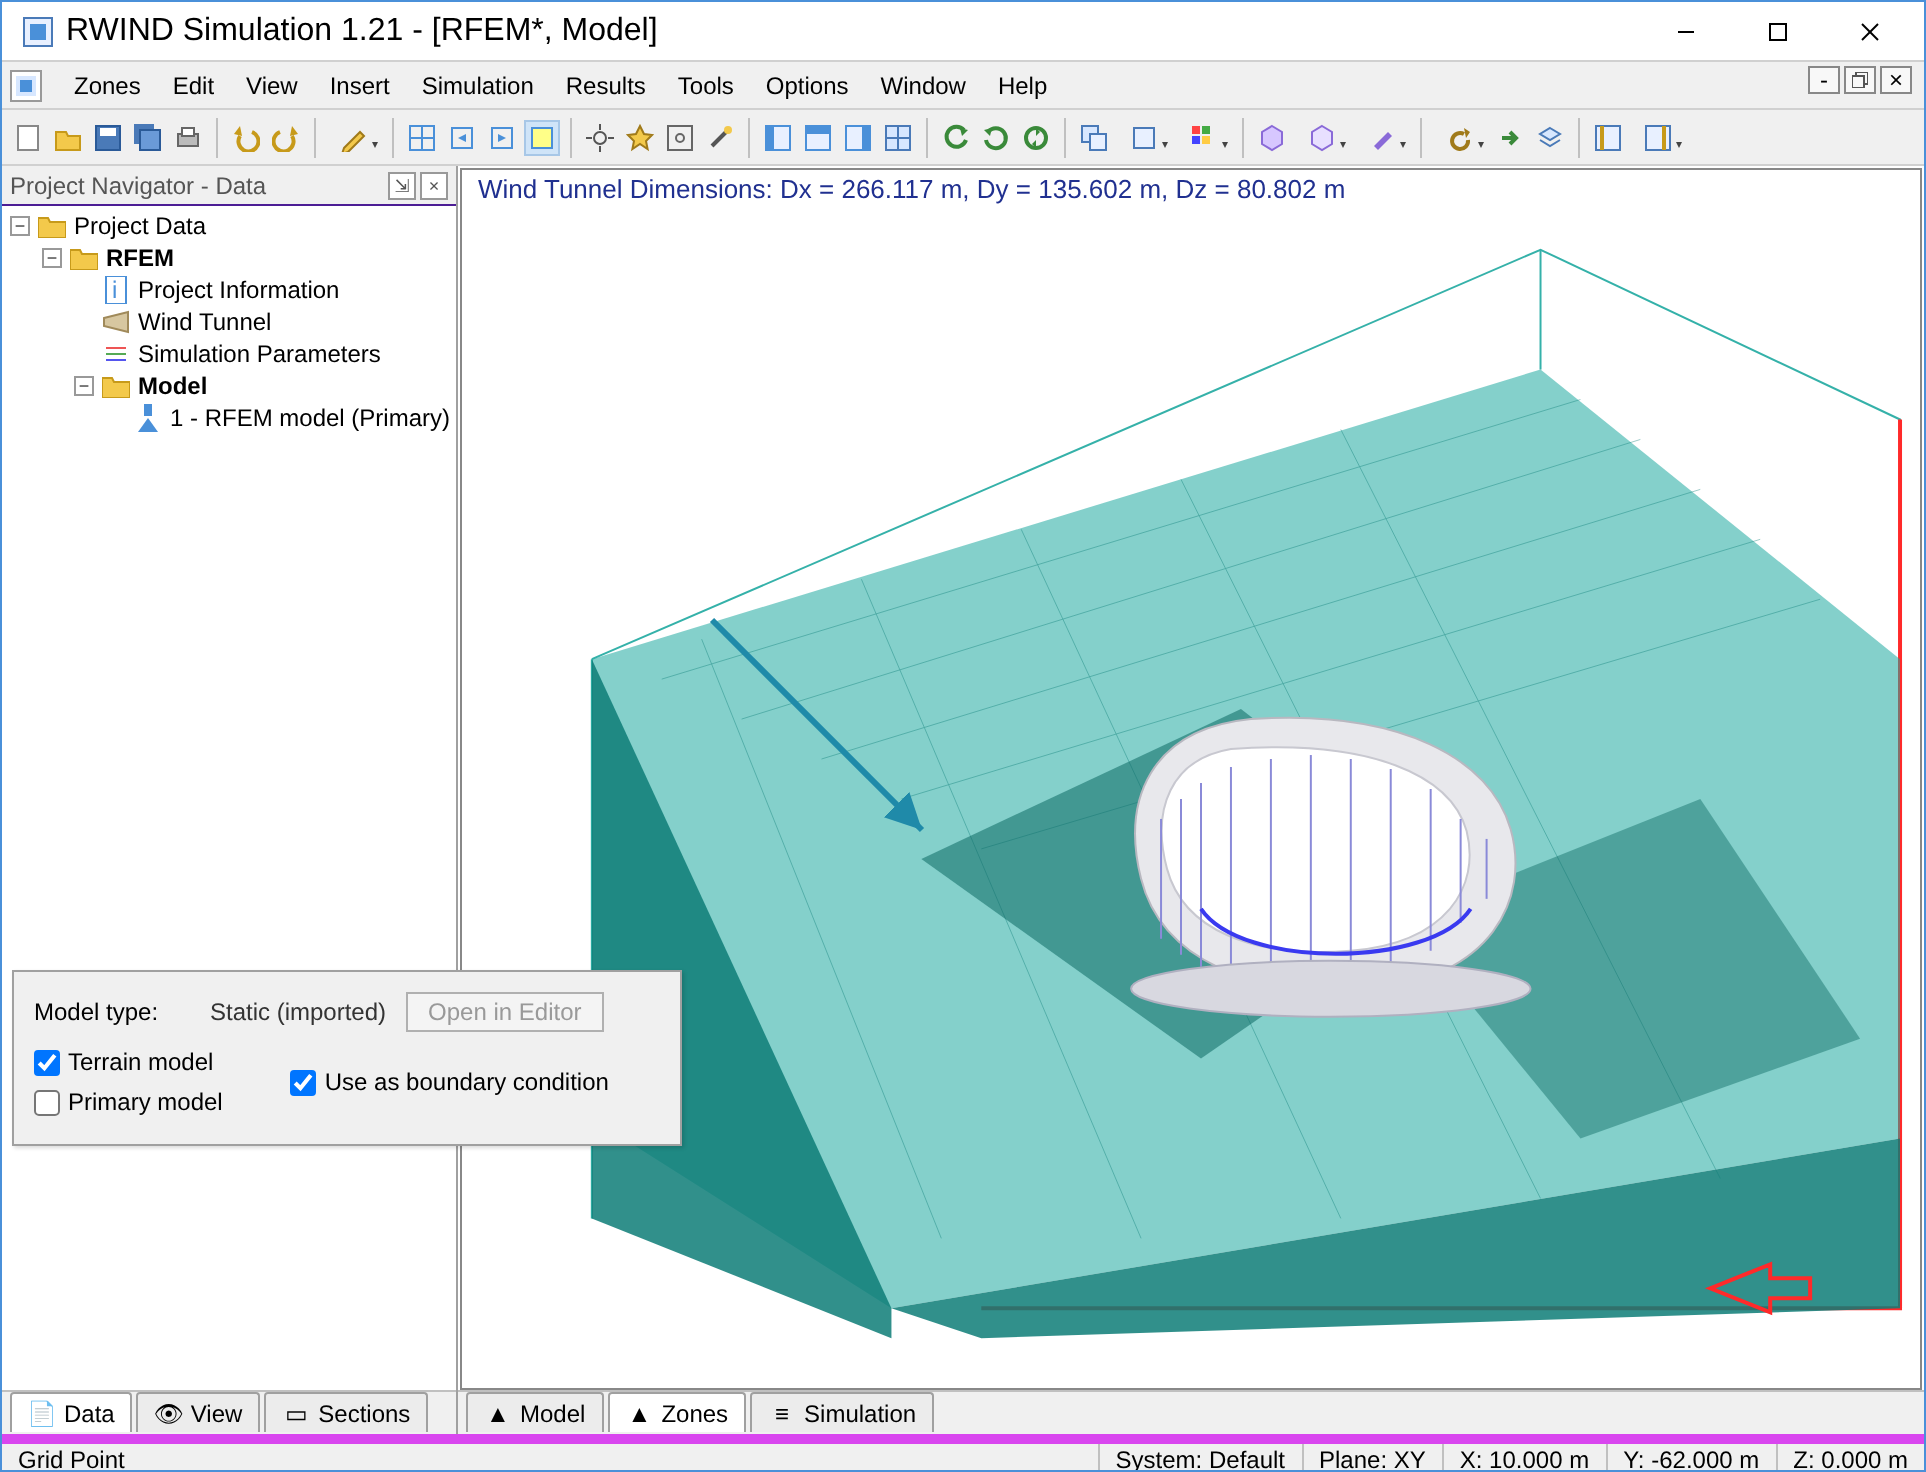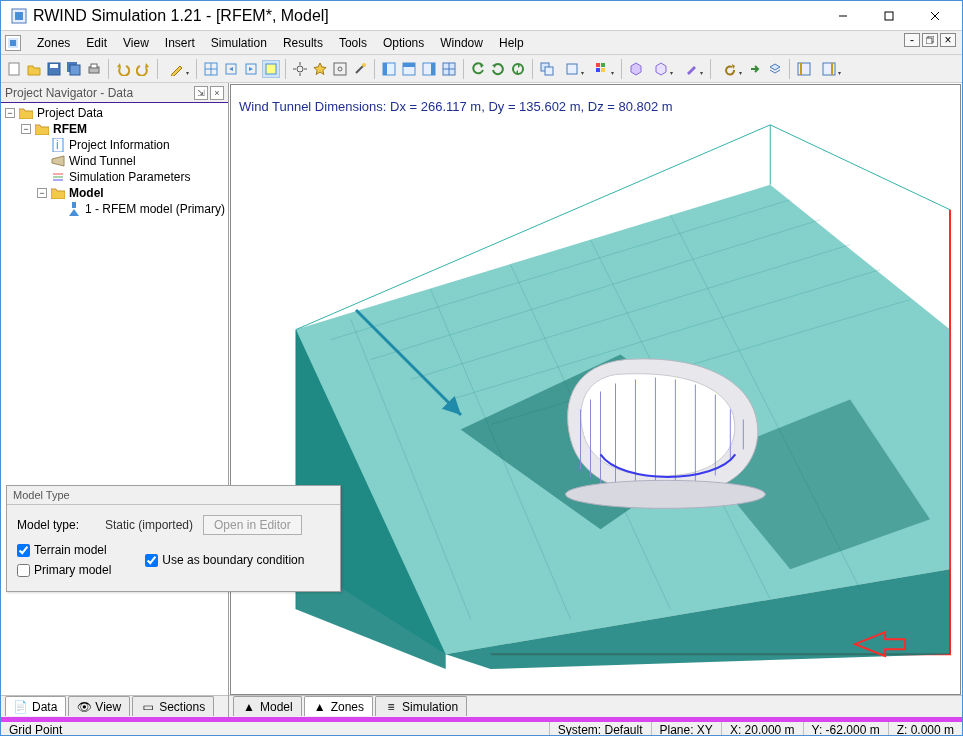--- a/index.html
+++ b/index.html
@@ -44,21 +44,21 @@
 .node-label { color: #000; }
 .node-label.bold { font-weight: bold; }
 .tree .ind0 { padding-left: 2px; }
 .tree .ind1 { padding-left: 18px; }
 .tree .ind2 { padding-left: 34px; }
 .tree .ind3 { padding-left: 50px; }
 
 
 .viewport { flex: 1; display:flex; flex-direction: column; background: #fff; }
 .view-area { flex: 1; position: relative; border: 1px solid #888; margin: 1px 1px 0 1px; background: #fff; overflow:hidden; }
-.overlay-text { position: absolute; top: 14px; left: 8px; color: #203090; font-size: 13px; }
+.overlay-text { position: absolute; top: 2px; left: 8px; color: #203090; font-size: 13px; }
 
 
 .model-type-panel { position: absolute; left: 5px; top: 484px; width: 335px; background: #f0f0f0; border: 1px solid #a0a0a0; box-shadow: 1px 1px 2px rgba(0,0,0,.15); }
 .model-type-panel .mt-title { padding: 3px 6px; border-bottom: 1px solid #c0c0c0; color:#555; font-size:11px; }
 .model-type-panel .mt-body { padding: 10px 10px 14px 10px; }
 .mt-row { display: flex; align-items: center; margin-bottom: 8px; gap: 10px; }
 .mt-row label { min-width: 78px; }
 .mt-static { color:#333; }
 .mt-btn { padding: 2px 10px; border: 1px solid #b0b0b0; background: #f4f4f4; color: #999; cursor: default; }
 .mt-checks { display:flex; gap: 34px; }
@@ -534,21 +534,20 @@
         </div>
       <div class="btab">
           <span class="ic">≡</span>
           <span>Simulation</span>
         </div>
     </div>
   </div>
 </div>
 
 <div class="model-type-panel">
-  <div class="mt-title">Model Type</div>
   <div class="mt-body">
     <div class="mt-row">
       <label>Model type:</label>
       <span class="mt-static">Static (imported)</span>
       <button class="mt-btn" disabled="">Open in Editor</button>
     </div>
     <div class="mt-checks">
       <div>
         <label class="chk">
             <input type="checkbox" checked="" style="">
@@ -564,16 +563,16 @@
           <span>Use as boundary condition</span>
         </label>
     </div>
   </div>
 </div>
 
 <div class="statusbar">
   <div class="cell">Grid Point</div>
   <div class="cell">System: Default</div>
   <div class="cell">Plane: XY</div>
-  <div class="cell">X: 20.000 m</div>
+  <div class="cell">X: 10.000 m</div>
   <div class="cell">Y:  -62.000 m</div>
   <div class="cell">Z:  0.000 m</div>
 </div>
 
 </body></html>

